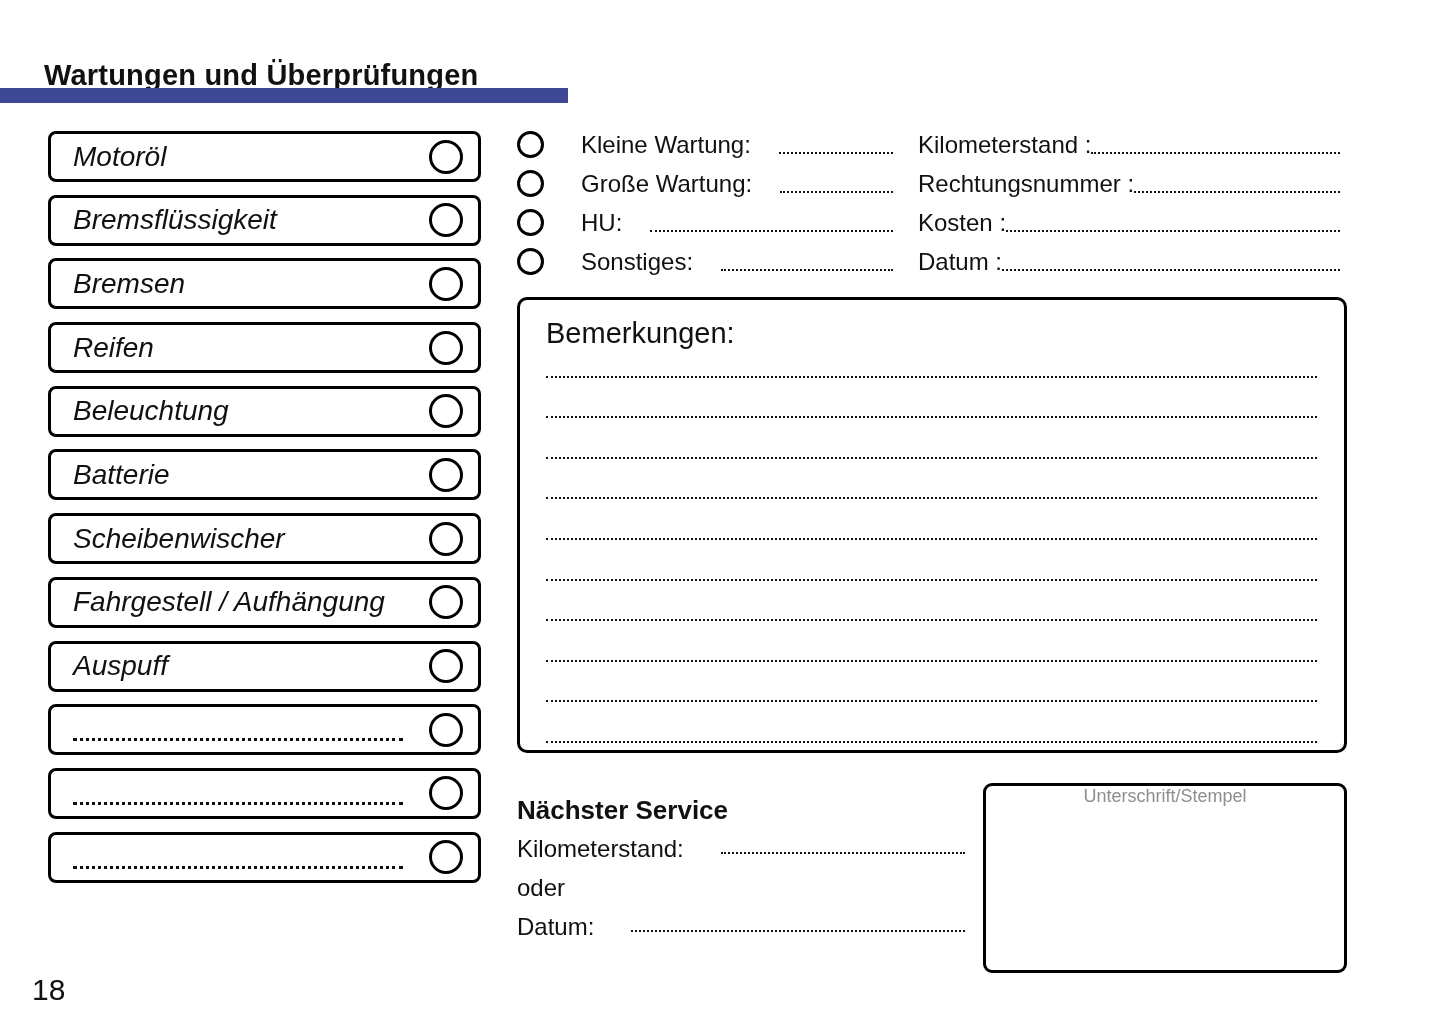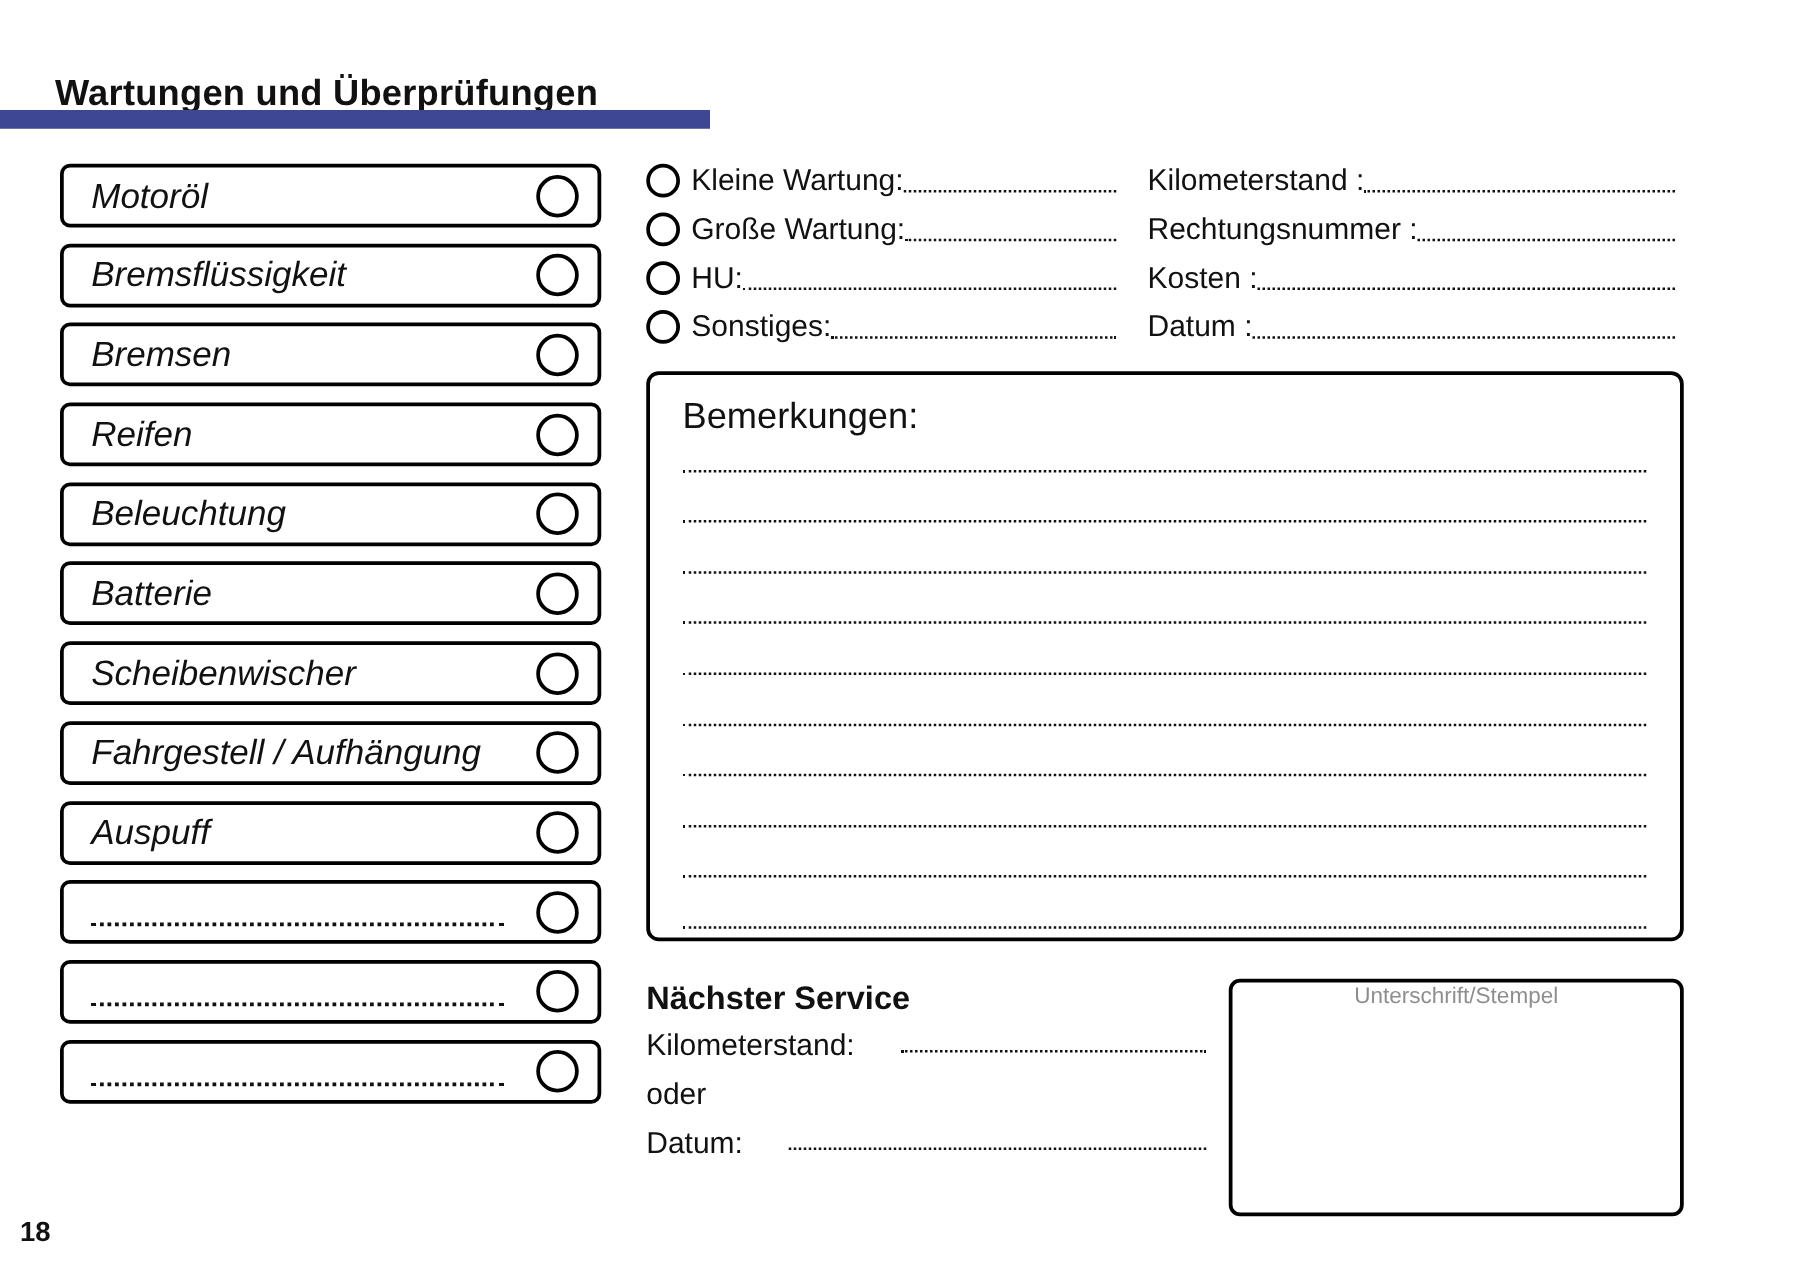--- a/index.html
+++ b/index.html
@@ -31,51 +31,51 @@
   .check-circle {
     width:34px; height:34px; box-sizing:border-box; flex:none;
     border:3px solid #000; border-radius:50%; background:#fff;
   }
   .blank-dots {
     width:330px; height:0; align-self:flex-end; margin-bottom:11px;
     border-bottom:3.5px dotted #111;
   }
   
   .service-type { position:absolute; left:517px; top:125px; width:376px; }
-  .st-row { display:flex; align-items:center; height:39px; }
+  .st-row { display:flex; align-items:center; height:39px;gap:28px; }
   .radio-circle {
     width:27px; height:27px; box-sizing:border-box; flex:none;
     border:3px solid #000; border-radius:50%; margin-right:9px; background:#fff;
   }
   .row-label { font-size:24px; white-space:nowrap; }
   .fill-dots { flex:1 1 auto; height:17px; border-bottom:2.5px dotted #111; min-width:20px; }
   
   .service-details { position:absolute; left:918px; top:125px; width:422px; }
   .sd-row { display:flex; align-items:center; height:39px; }
   
   .remarks-box {
     position:absolute; left:517px; top:297px; width:830px; height:456px;
     box-sizing:border-box; border:3px solid #000; border-radius:10px; background:#fff;padding-left:32px;
   }
   .remarks-title { position:absolute; left:26px; top:17px; font-size:29px; }
   .remark-lines { position:absolute; left:26px; right:27px; top:37px; }
   .remark-line { height:38.6px; border-bottom:2.5px dotted #111; }
   
   .next-service { position:absolute; left:517px; top:783px; width:448px; }
-  .ns-title { font-size:26px; font-weight:bold; line-height:30px; margin:0 0 10px 0; }
+  .ns-title { font-size:26px; font-weight:bold; line-height:30px; margin:12px 0 10px 0; }
   .ns-row { display:flex; align-items:flex-start; height:39px;gap:37px; }
   
   .signature-box {
     position:absolute; left:983px; top:783px; width:364px; height:190px;
     box-sizing:border-box; border:3px solid #000; border-radius:9px;
     background:#fff; text-align:center;
   }
   .signature-label { display:inline-block; font-size:18px; }
   
-  .page-number { position:absolute; left:16px; top:973px; font-size:22px;font-weight:bold; }
+  .page-number { position:absolute; left:32px; top:973px; font-size:30px; }
 </style>
 </head>
 <body>
 
 <div class="page">
 
   <h1 class="page-title">Wartungen und Überprüfungen</h1>
   <div class="accent-bar" style="background:#3E4793;"></div>
 
   <div class="checklist">

